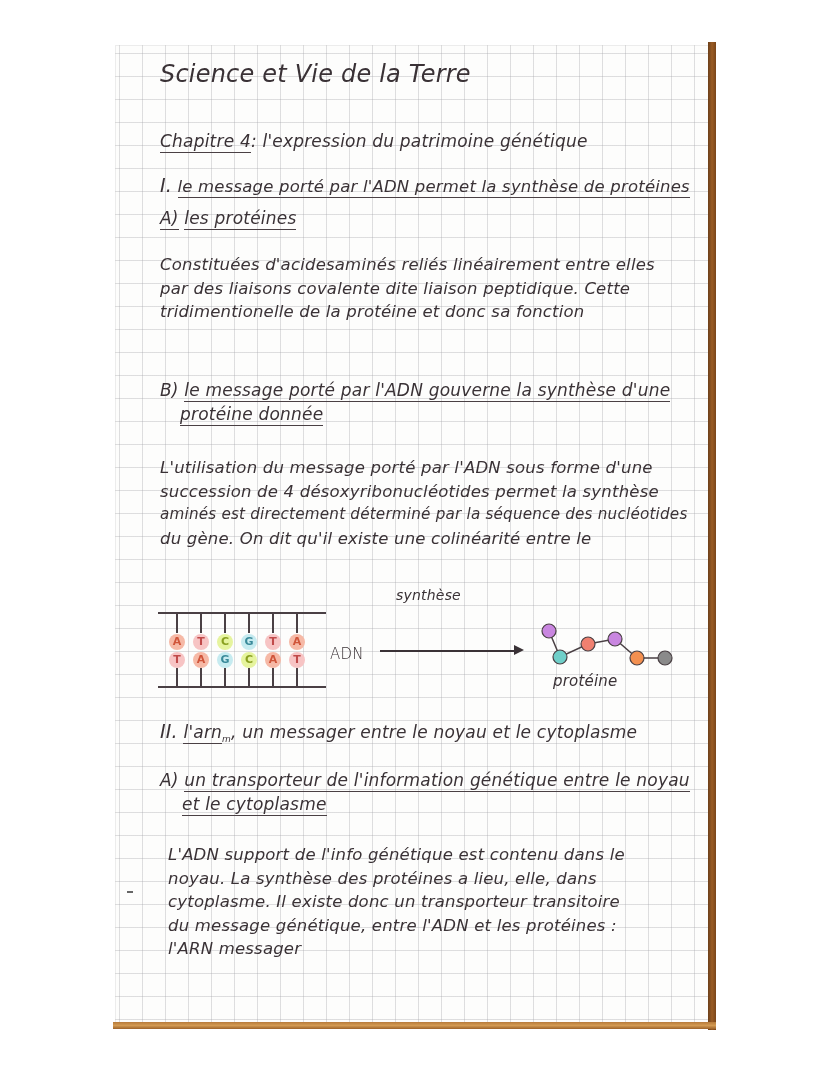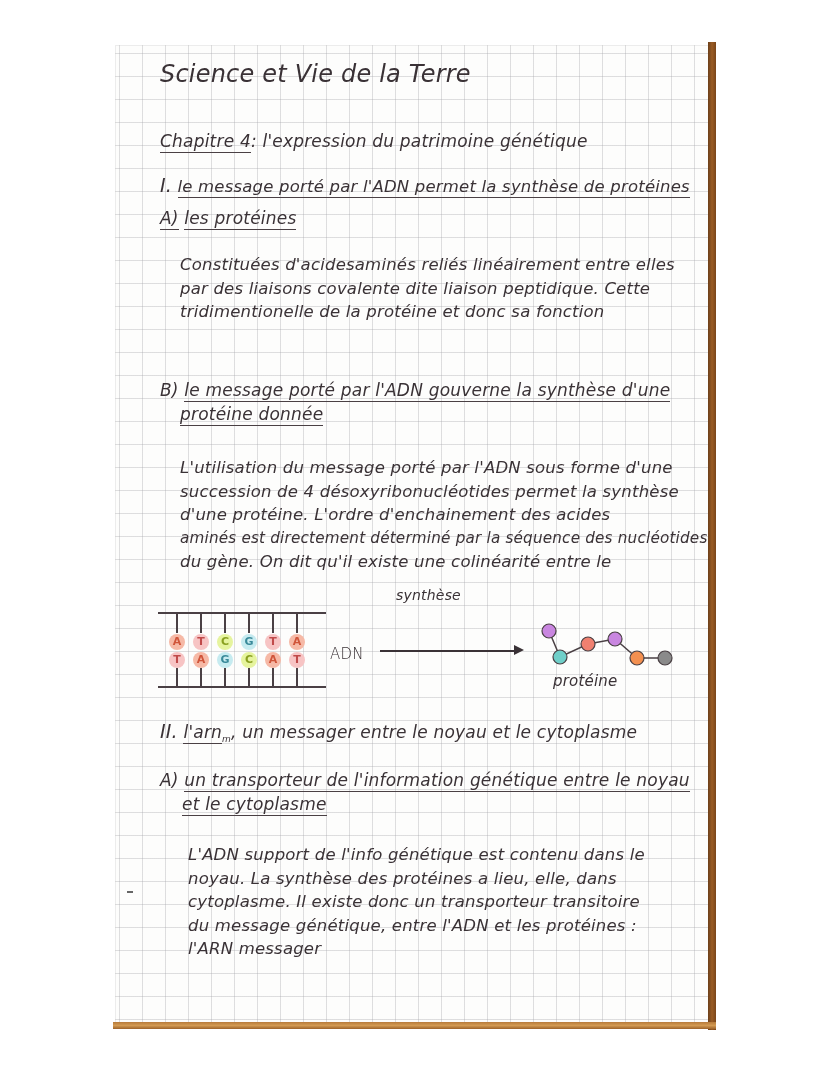--- a/index.html
+++ b/index.html
@@ -28,21 +28,21 @@
       color: #3a3236;
       font-size: 17px;
       letter-spacing: 0.2px;
       white-space: nowrap;
       font-style: italic;
       font-weight: 300;
     }
     .title { font-size: 24px; }
     .heading { font-size: 17px; }
     .u { border-bottom: 1.5px solid #4a4044; padding-bottom: 1px; }
-    .para { line-height: 23.5px; font-size: 16.5px; margin-left: 20px; }
+    .para { line-height: 23.5px; font-size: 16.5px; }
     .dna { position: absolute; left: 158px; top: 610px; width: 170px; height: 80px; }
     .rail { position: absolute; left: 0; width: 168px; height: 2px; background: #4a4044; }
     .rung { position: absolute; width: 1.5px; background: #4a4044; }
     .base {
       position: absolute; width: 16px; height: 16px; border-radius: 50%;
       font-family: "DejaVu Sans", sans-serif; font-size: 11px; font-weight: bold;
       text-align: center; line-height: 16px;
     }
     .arrow-line { position: absolute; left: 380px; top: 650px; width: 136px; height: 1.5px; background: #3a3236; }
     .arrow-head {
@@ -84,21 +84,20 @@
 </div>
 
 <div class="hw heading" style="left:160px; top:378px; line-height:24px;">
   <div><span>B)</span> <span class="u">le message porté par l'ADN gouverne la synthèse d'une</span></div>
   <div style="padding-left:20px;"><span class="u">protéine donnée</span></div>
 </div>
 
 <div class="hw para" style="left:160px; top:456px;">
   <div>L'utilisation du message porté par l'ADN sous forme d'une</div>
   <div>succession de 4 désoxyribonucléotides permet la synthèse</div>
-  <div>d'une protéine. L'ordre d'enchainement des acides</div>
   <div style="font-size:15.2px;">aminés est directement déterminé par la séquence des nucléotides</div>
   <div>du gène. On dit qu'il existe une colinéarité entre le</div>
 </div>
 
 <div class="dna">
   <div class="rail" style="top:2px;"></div>
   <div class="rail" style="top:76px;"></div>
   <div class="rung" style="left:18px; top:3px; height:20px;"></div>
   <div class="rung" style="left:42px; top:3px; height:20px;"></div>
   <div class="rung" style="left:66px; top:3px; height:20px;"></div>

